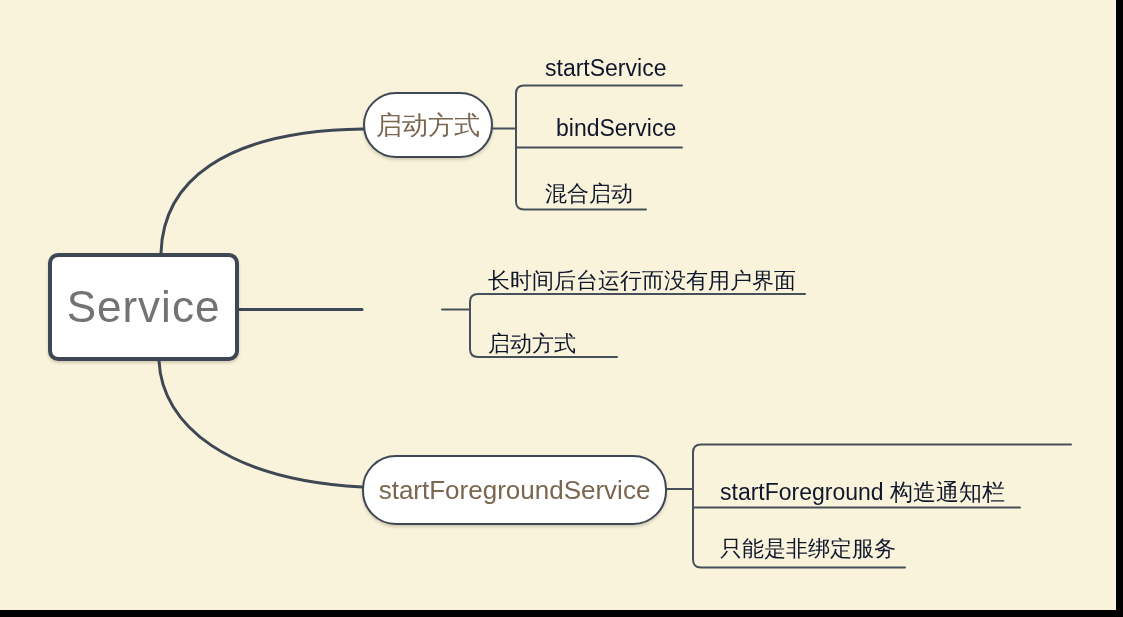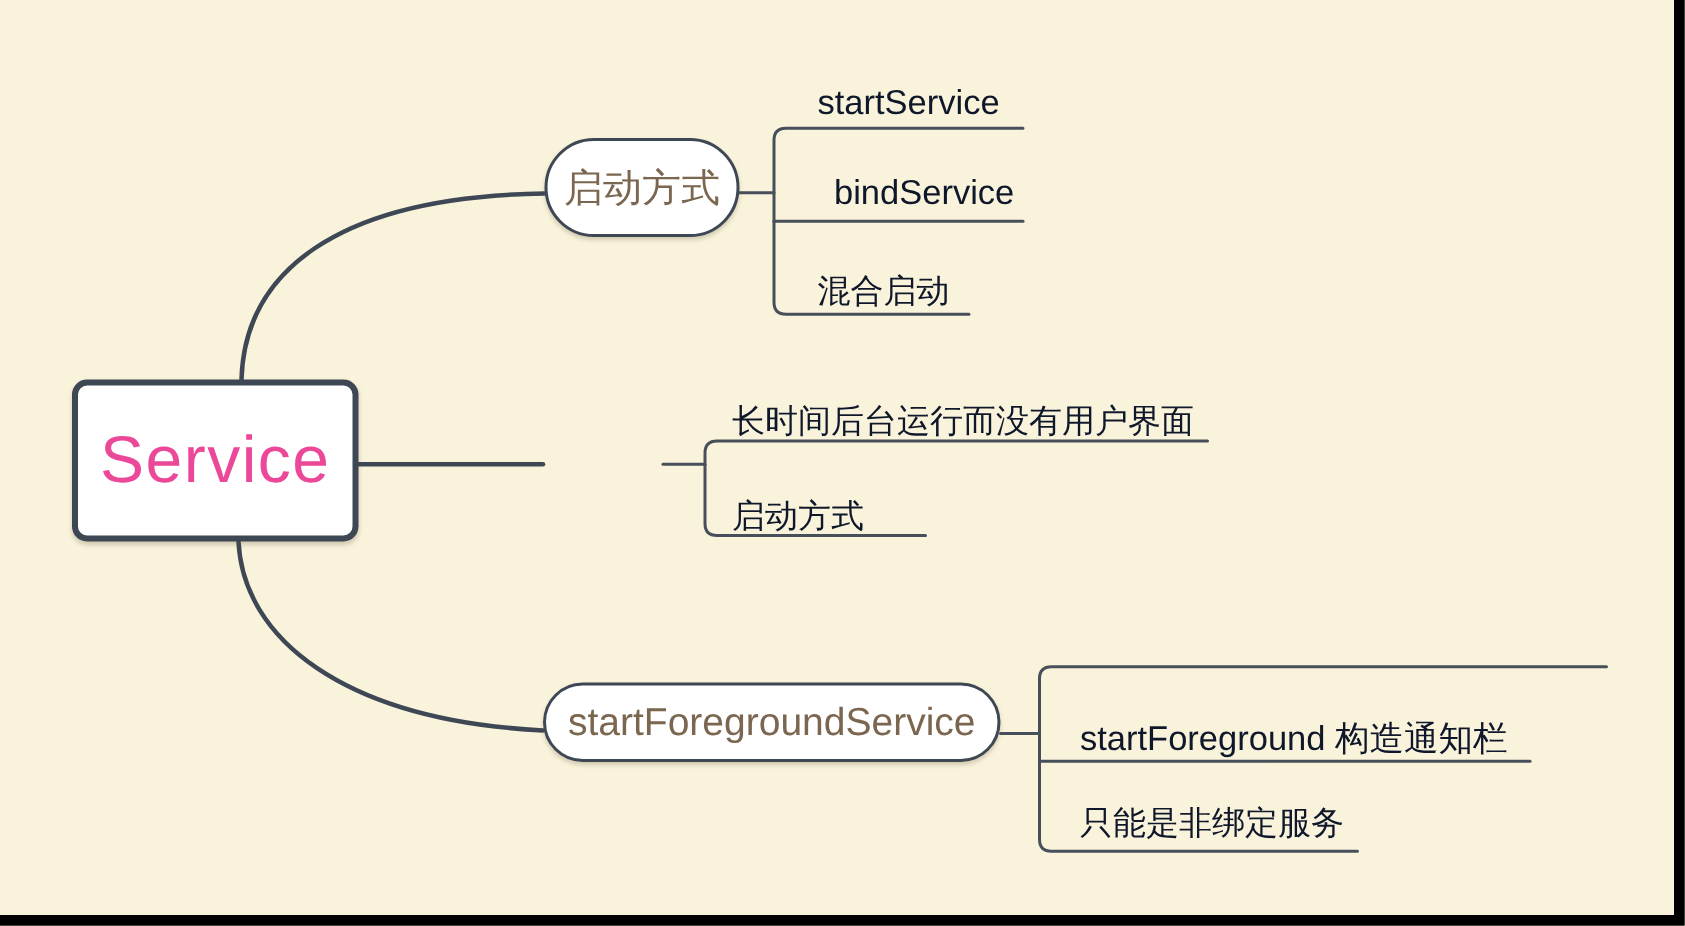--- a/index.html
+++ b/index.html
@@ -28,30 +28,30 @@
     border:2px solid #3E4754;
     box-sizing:border-box;
     display:flex;align-items:center;justify-content:center;
     box-shadow:0 2px 3px rgba(90,80,50,0.25);
     cursor:default;
     white-space:nowrap;
   }
   .root-node{
     left:48px;top:253px;width:191px;height:108px;
     border-width:4px;border-radius:10px;
-    font-size:44px;color:#ec4899;
+    font-size:44px;color:#737373;
     letter-spacing:1px;
   }
   .topic{
     border-radius:34px;
     color:#7B6650;
   }
   .topic-1{left:363px;top:92px;width:130px;height:66px;font-size:26px;}
   .topic-2{left:362px;top:282px;width:80px;height:60px;font-size:25px;}
-  .topic-3{left:362px;top:455px;width:305px;height:53px;font-size:26px;}
+  .topic-3{left:362px;top:455px;width:305px;height:70px;font-size:26px;}
   .leaf{
     position:absolute;
     color:#0f172a;
     white-space:nowrap;
     cursor:default;
   }
   .leaf-latin{font-size:23px;}
   .leaf-cjk{font-size:22px;}
 </style>
 </head>

